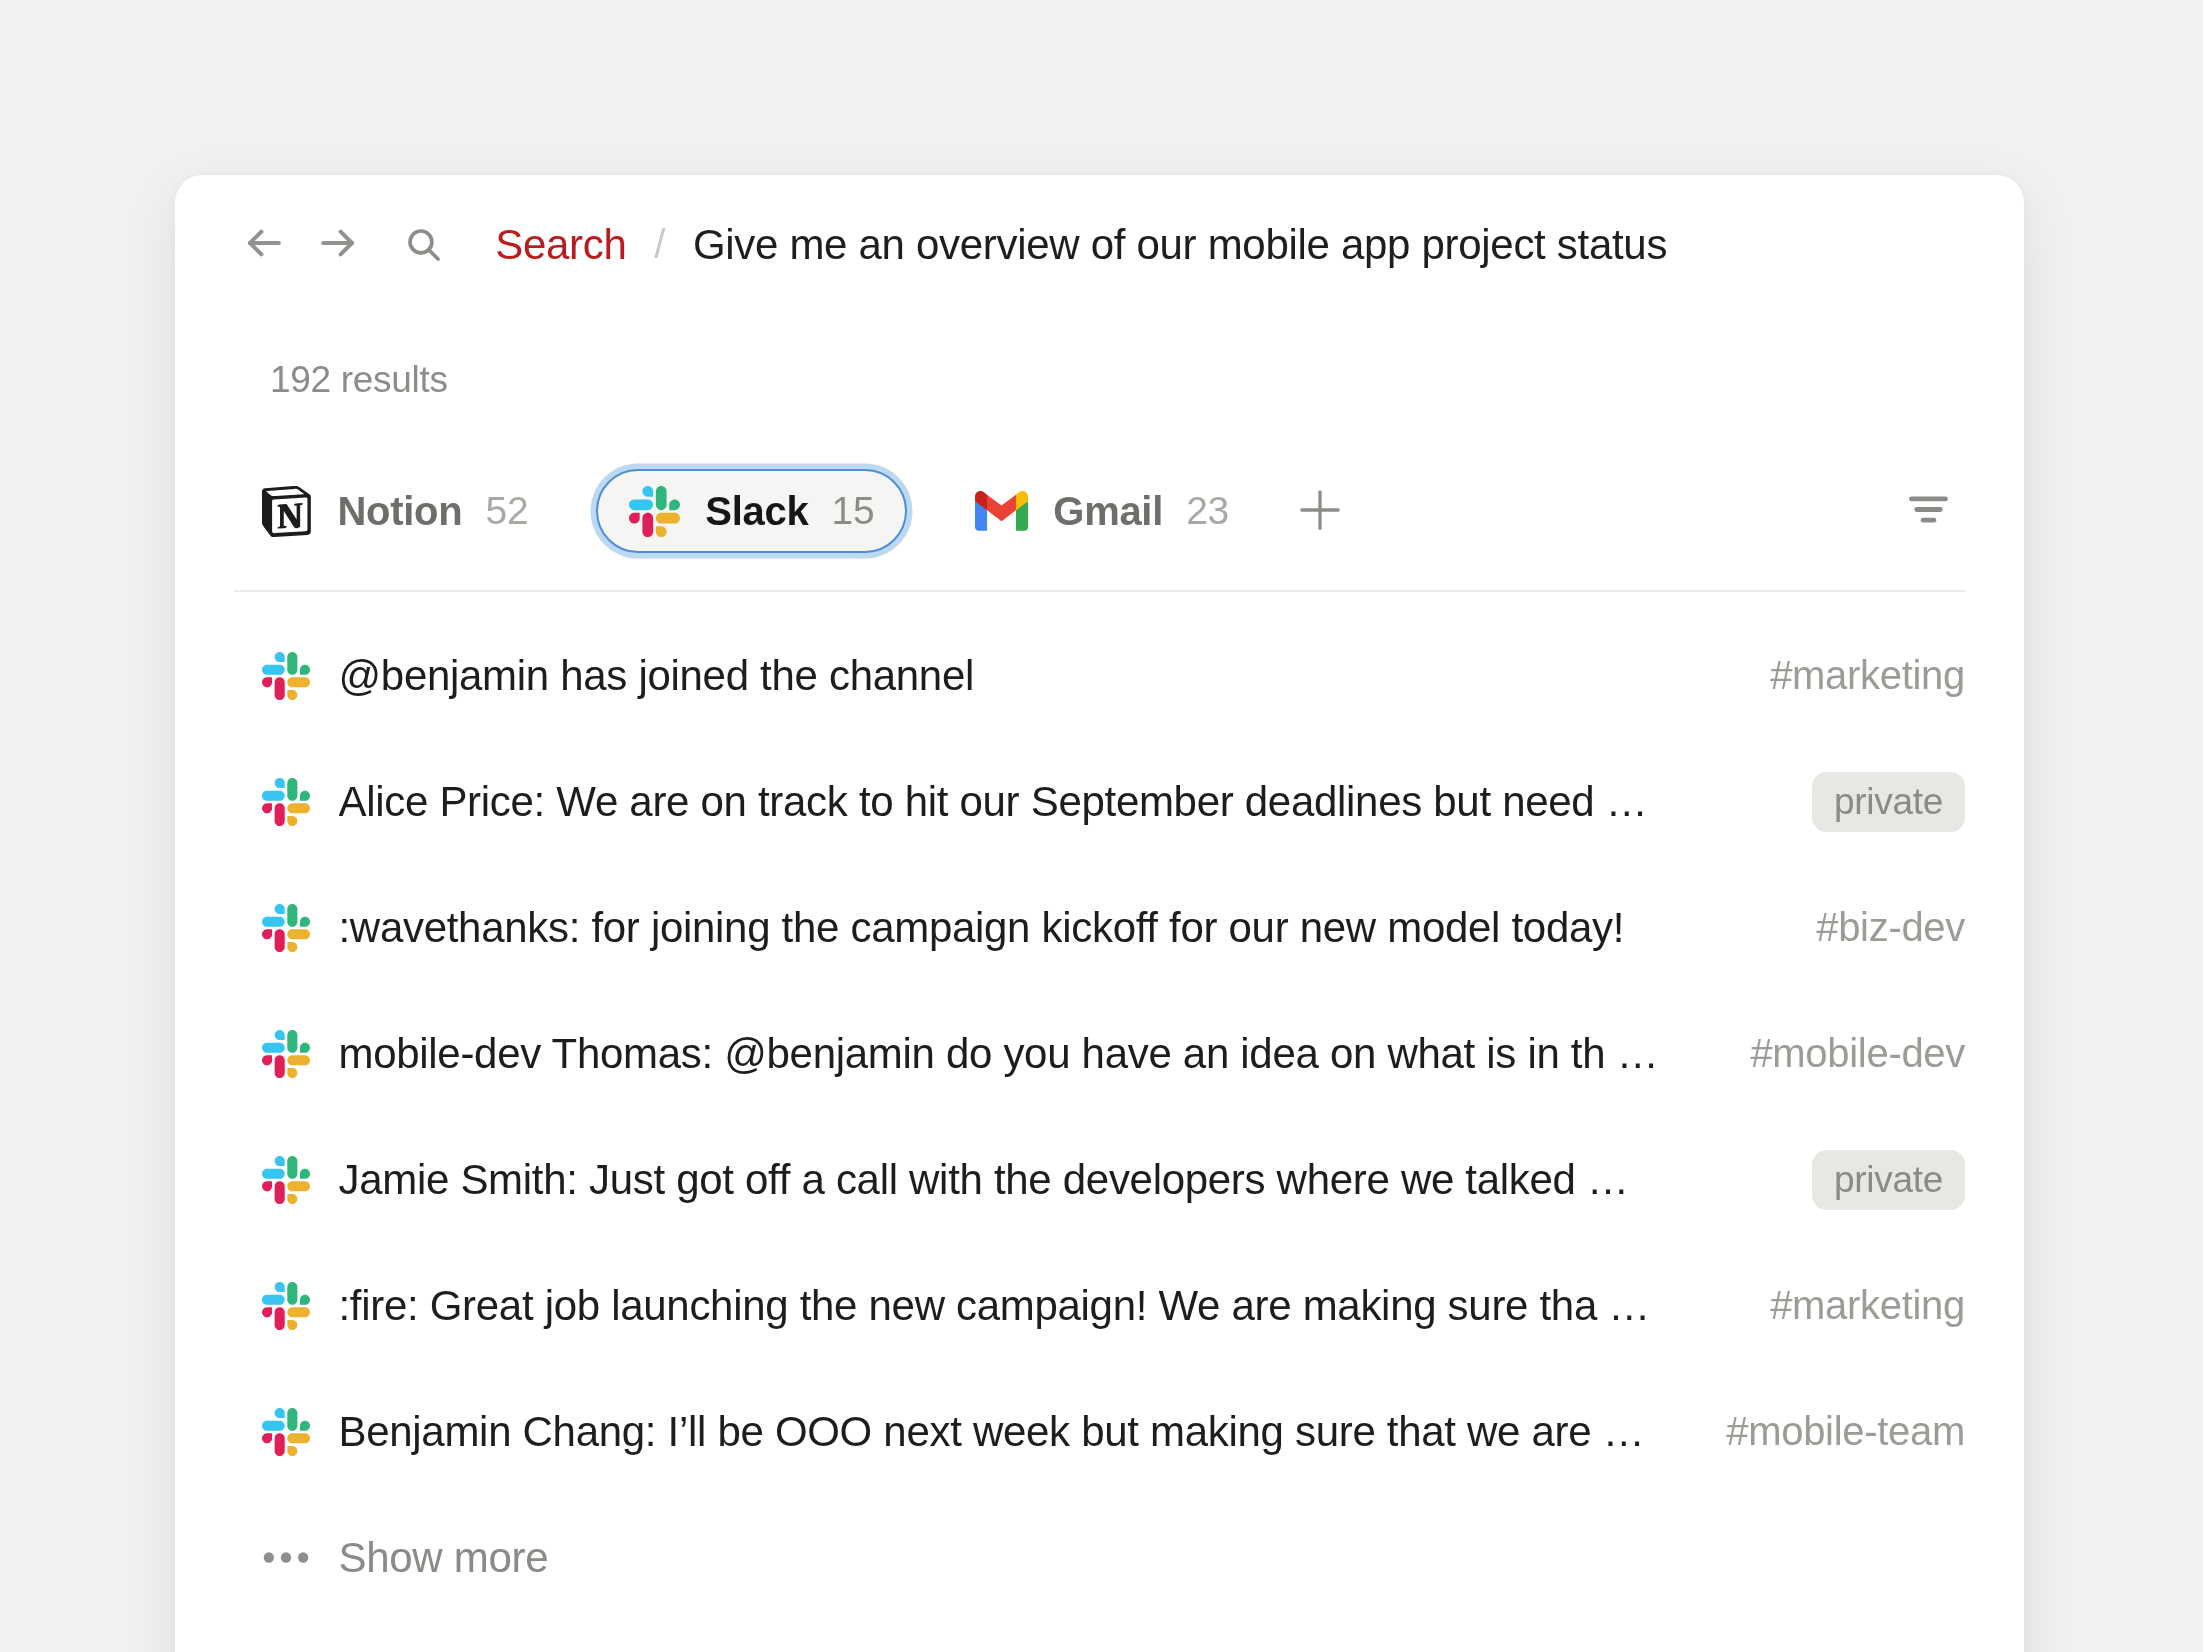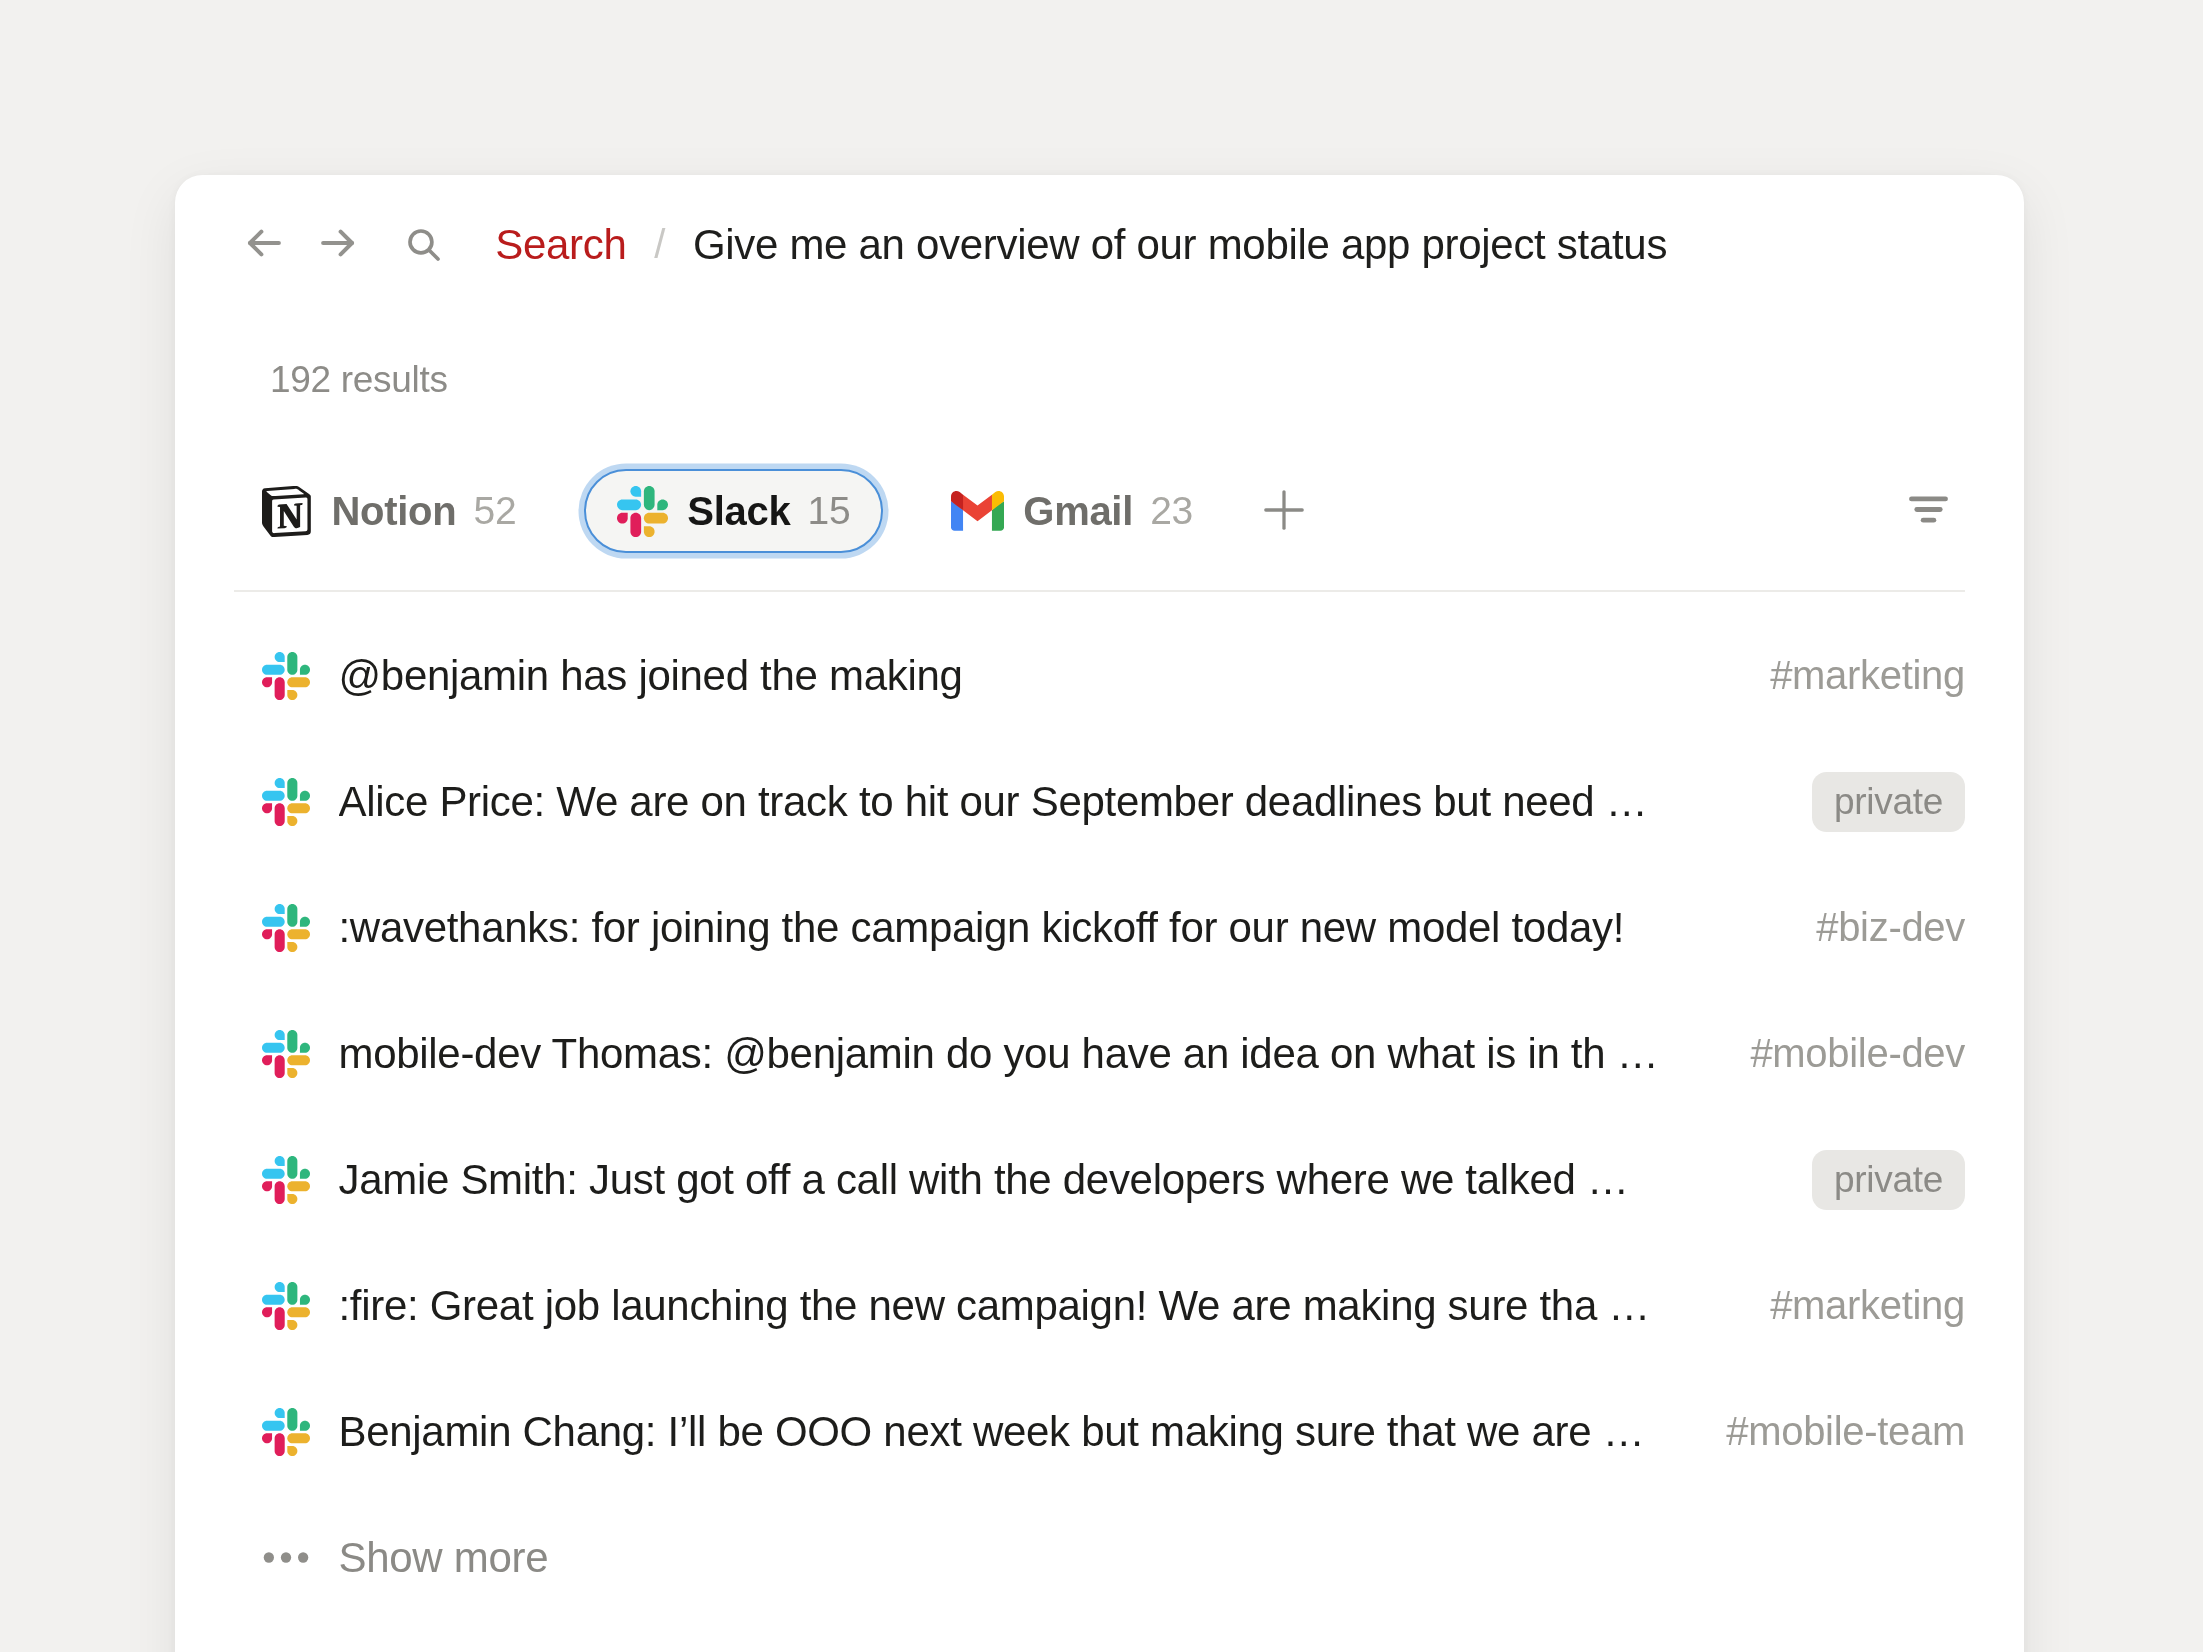--- a/index.html
+++ b/index.html
@@ -46,21 +46,21 @@
   }
   
   .tabs-row {
     margin-top: 63px; margin-left: 27.5px;
     height: 92px;
     display: flex; align-items: center;
   }
   .tabs { display: flex; align-items: center; gap: 68px; }
   .tab {
     background: none; border: none; cursor: pointer;
-    display: flex; align-items: center; gap: 19px;
+    display: flex; align-items: center; gap: 25px;
     font-family: "Liberation Sans", sans-serif; letter-spacing: -0.3px;
     height: 84px; border-radius: 42px;
   }
   .tab .tab-icon { display: flex; align-items: center; }
   .tab .tab-icon svg { width: 51px; height: 51px; }
   .tab .tab-icon[data-icon="gmail"] svg { width: 53px; height: 40px; }
   .tab-label { font-size: 40px; font-weight: 700; color: #6f6e6a; }
   .tab-count { font-size: 39px; font-weight: 400; color: #a9a8a3; margin-left: -1.8px; }
   .tab.selected {
     background: #f5f5f3;
@@ -229,21 +229,21 @@
     <path d="M25.8 77.6c0 7.1-5.8 12.9-12.9 12.9S0 84.7 0 77.6s5.8-12.9 12.9-12.9h12.9v12.9z" fill="#E01E5A"></path>
     <path d="M32.3 77.6c0-7.1 5.8-12.9 12.9-12.9s12.9 5.8 12.9 12.9v32.3c0 7.1-5.8 12.9-12.9 12.9s-12.9-5.8-12.9-12.9V77.6z" fill="#E01E5A"></path>
     <path d="M45.2 25.8c-7.1 0-12.9-5.8-12.9-12.9S38.1 0 45.2 0s12.9 5.8 12.9 12.9v12.9H45.2z" fill="#36C5F0"></path>
     <path d="M45.2 32.3c7.1 0 12.9 5.8 12.9 12.9s-5.8 12.9-12.9 12.9H12.9C5.8 58.1 0 52.3 0 45.2s5.8-12.9 12.9-12.9h32.3z" fill="#36C5F0"></path>
     <path d="M97 45.2c0-7.1 5.8-12.9 12.9-12.9s12.9 5.8 12.9 12.9-5.8 12.9-12.9 12.9H97V45.2z" fill="#2EB67D"></path>
     <path d="M90.5 45.2c0 7.1-5.8 12.9-12.9 12.9s-12.9-5.8-12.9-12.9V12.9C64.7 5.8 70.5 0 77.6 0s12.9 5.8 12.9 12.9v32.3z" fill="#2EB67D"></path>
     <path d="M77.6 97c7.1 0 12.9 5.8 12.9 12.9s-5.8 12.9-12.9 12.9-12.9-5.8-12.9-12.9V97h12.9z" fill="#ECB22E"></path>
     <path d="M77.6 90.5c-7.1 0-12.9-5.8-12.9-12.9s5.8-12.9 12.9-12.9h32.3c7.1 0 12.9 5.8 12.9 12.9s-5.8 12.9-12.9 12.9H77.6z" fill="#ECB22E"></path>
   </svg>
 </span>
-    <span class="row-text">@benjamin has joined the making</span>
+    <span class="row-text">@benjamin has joined the channel</span>
     <span class="row-tag">#marketing</span>
   </div>
 
   <div class="row">
     <span class="row-icon">
   <svg viewBox="0 0 122.8 122.8" xmlns="http://www.w3.org/2000/svg">
     <path d="M25.8 77.6c0 7.1-5.8 12.9-12.9 12.9S0 84.7 0 77.6s5.8-12.9 12.9-12.9h12.9v12.9z" fill="#E01E5A"></path>
     <path d="M32.3 77.6c0-7.1 5.8-12.9 12.9-12.9s12.9 5.8 12.9 12.9v32.3c0 7.1-5.8 12.9-12.9 12.9s-12.9-5.8-12.9-12.9V77.6z" fill="#E01E5A"></path>
     <path d="M45.2 25.8c-7.1 0-12.9-5.8-12.9-12.9S38.1 0 45.2 0s12.9 5.8 12.9 12.9v12.9H45.2z" fill="#36C5F0"></path>
     <path d="M45.2 32.3c7.1 0 12.9 5.8 12.9 12.9s-5.8 12.9-12.9 12.9H12.9C5.8 58.1 0 52.3 0 45.2s5.8-12.9 12.9-12.9h32.3z" fill="#36C5F0"></path>

